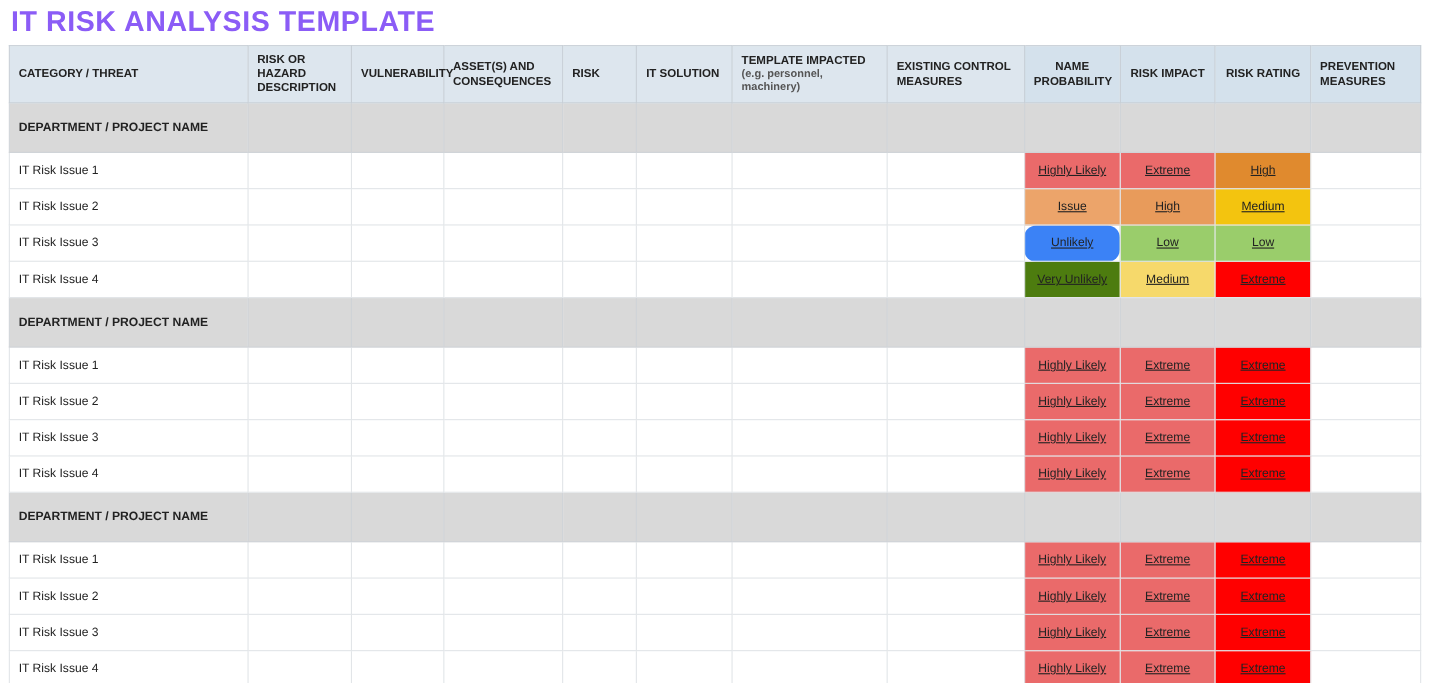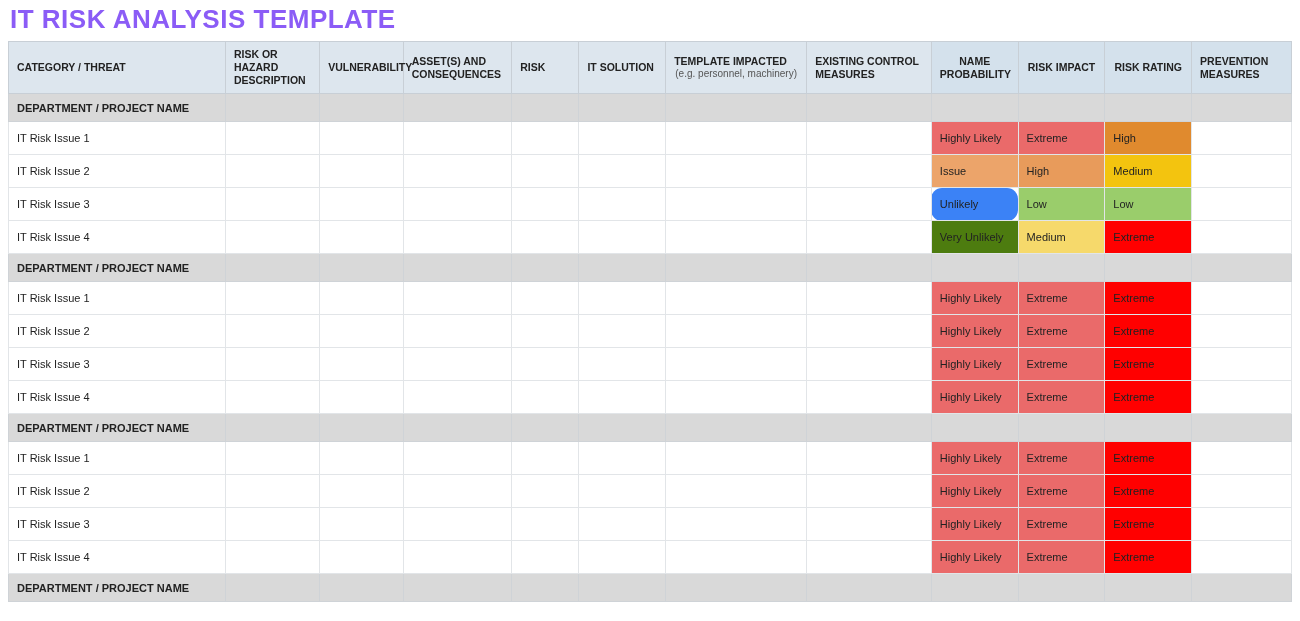--- a/index.html
+++ b/index.html
@@ -33,48 +33,48 @@
     font-size: 10.5px;
     text-align: left;
     vertical-align: middle;
     padding: 6px 8px;
     border: 1px solid #c8cfd6;
     line-height: 1.25;
     font-family: "Century Gothic", "Segoe UI", Arial, sans-serif;
   }
   th .sub {
     display:block;
-    font-weight:400;
+    font-weight:700;
     font-size:10px;
     color:#555;
-    text-align:center;
   }
   th.group2 {
     background:#D4E1EC;
     text-align:center;
   }
   th.group2.prevent { text-align:left; }
   td {
     border: 1px solid #e2e5e8;
     padding: 0 8px;
     height: 33px;
     vertical-align: middle;
     background:#fff;
   }
   tr.dept td {
     background: #D9D9D9;
     font-weight:700;
     font-size:11px;
-    height:28px;
+    height:45px;
     color:#222;
     border-color:#cfd3d7;
   }
   td.risk {
-    text-align:left;
+    text-align:center;
     font-size:11px;
+    text-decoration:underline;
   }
   
   .c-highlylikely { background:#EA6A6A; }
   .c-likely       { background:#ECA46A; }
   .c-unlikely     { background:#3b82f6;border-radius:11px; }
   .c-veryunlikely { background:#4d7c0f; } 
   .c-extreme-i    { background:#EA6A6A; }
   .c-high-i       { background:#E89B5B; }
   .c-low-i        { background:#9ACD6B; }
   .c-medium-i     { background:#F6D96B; }

